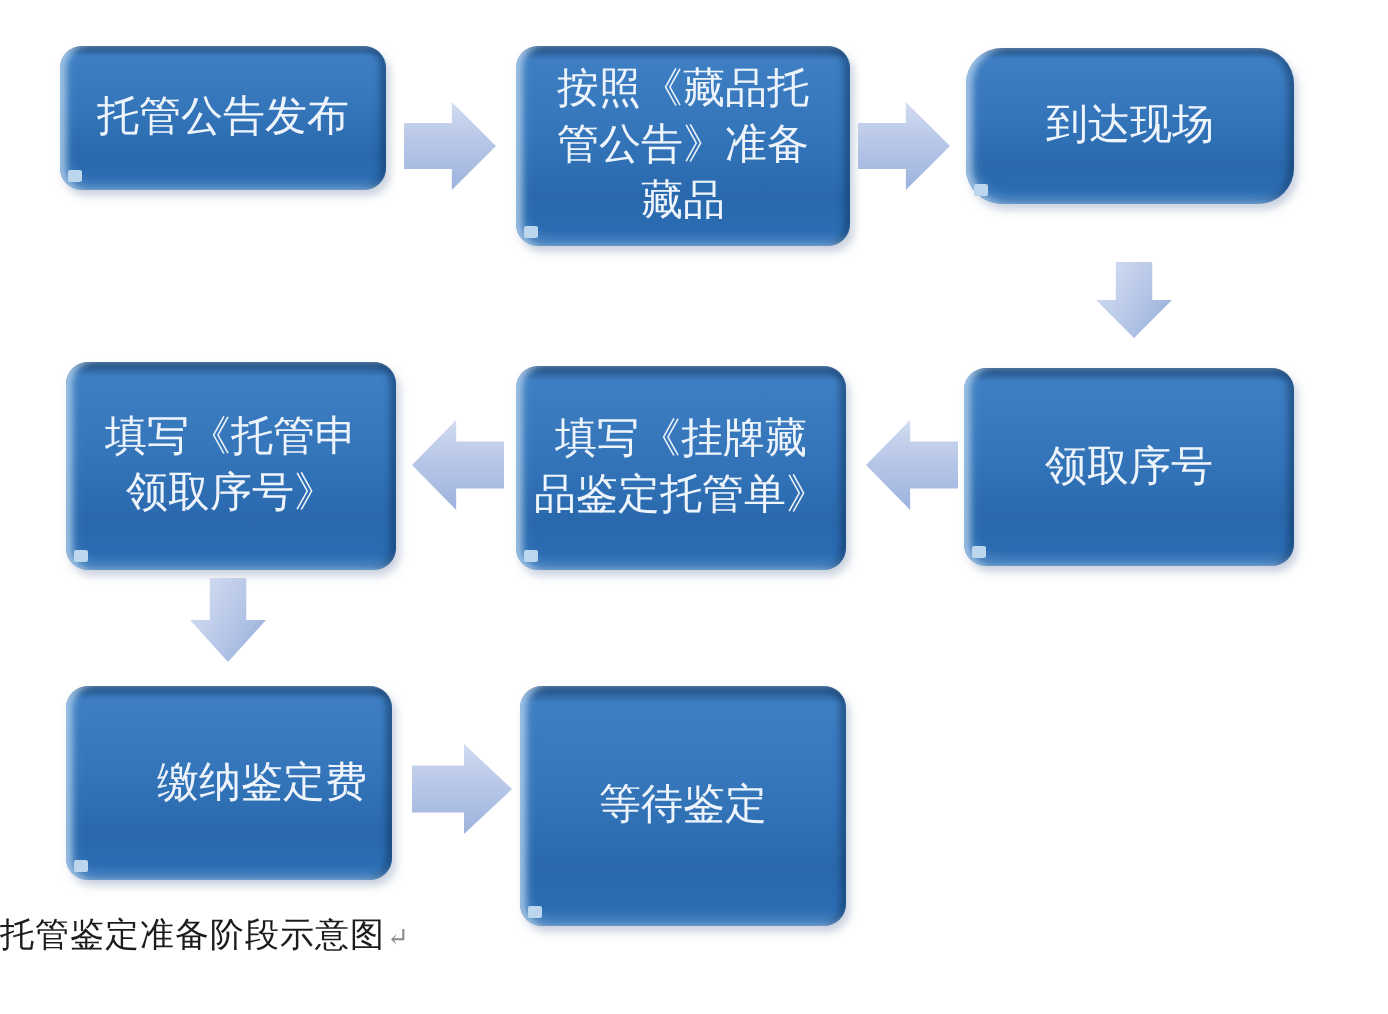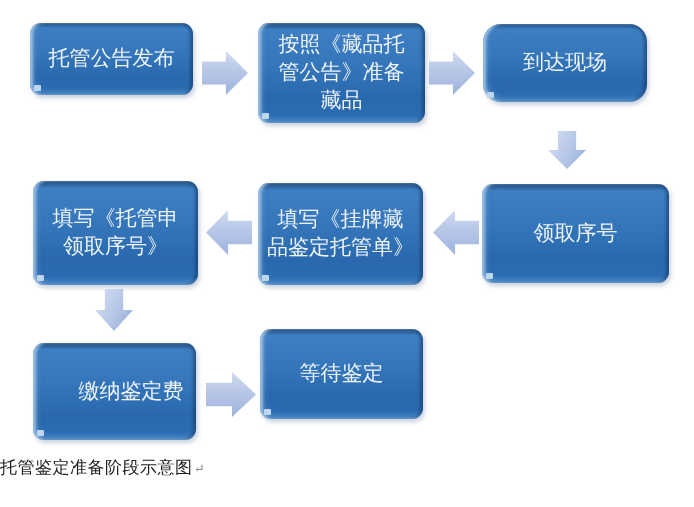--- a/index.html
+++ b/index.html
@@ -44,25 +44,25 @@
     width: 7px;
     height: 6px;
     background: #bcd6ee;
     border-radius: 1px;
   }
 
   
   .pos-n1 { left: 30px;  top: 23px;  width: 163px; height: 72px;  }
   .pos-n2 { left: 258px; top: 23px;  width: 167px; height: 100px; }
   .pos-n3 { left: 483px; top: 24px;  width: 164px; height: 78px; border-radius: 18px;  }
-  .pos-n4 { left: 482px; top: 184px; width: 187px; height: 99px;  }
+  .pos-n4 { left: 482px; top: 184px; width: 165px; height: 99px;  }
   .pos-n5 { left: 258px; top: 183px; width: 165px; height: 102px; }
   .pos-n6 { left: 33px;  top: 181px; width: 165px; height: 104px; }
   .pos-n7 { left: 33px;  top: 343px; width: 163px; height: 97px; padding-left: 35px;  }
-  .pos-n8 { left: 260px; top: 329px; width: 163px; height: 90px; }
+  .pos-n8 { left: 260px; top: 343px; width: 163px; height: 120px; }
 
   
   .arrow {
     position: absolute;
     filter: drop-shadow(2px 2px 2px rgba(125,142,172,0.6));
   }
   .arrow-right {
     clip-path: polygon(0 24%, 52% 24%, 52% 0, 100% 50%, 52% 100%, 52% 76%, 0 76%);
     background: linear-gradient(180deg, #d2dcf1 0%, #b9c8e8 42%, #9db3dd 100%);
   }

